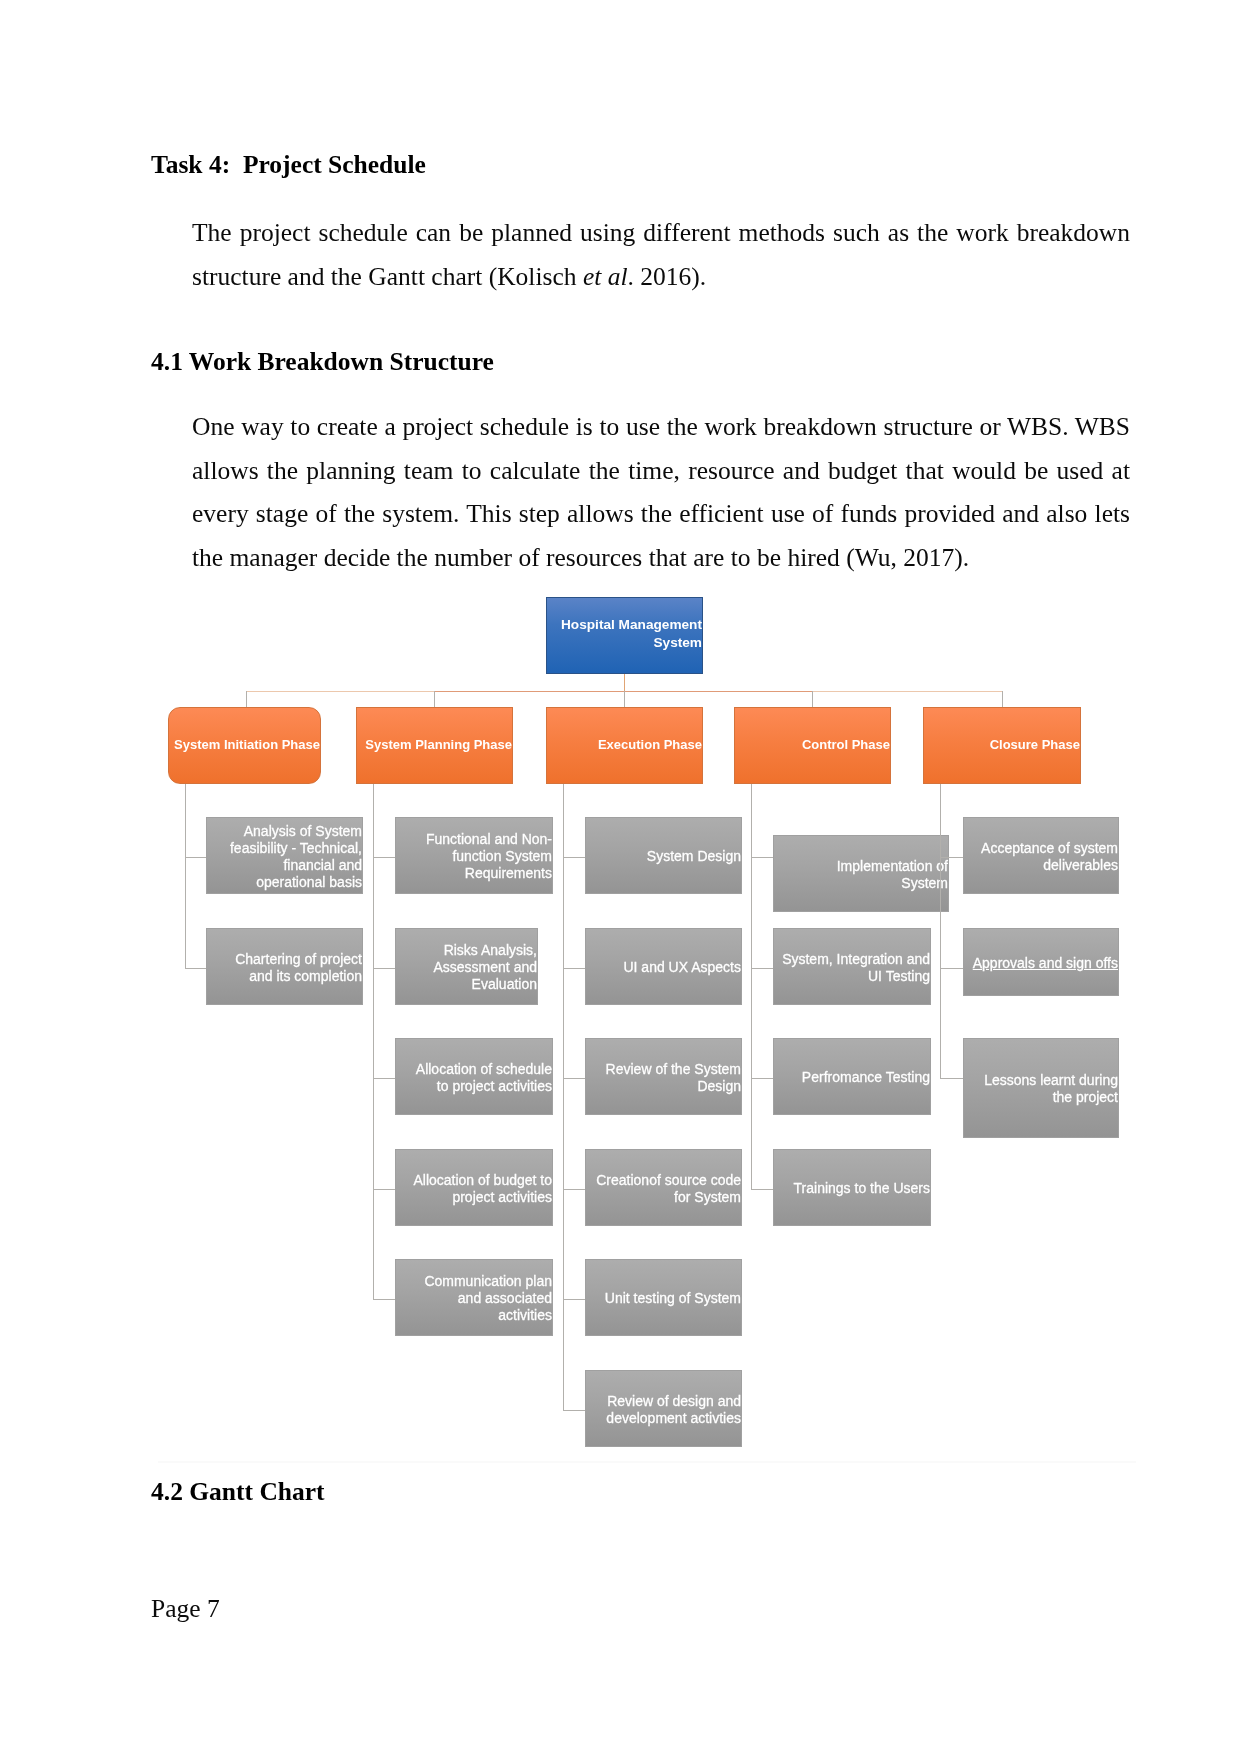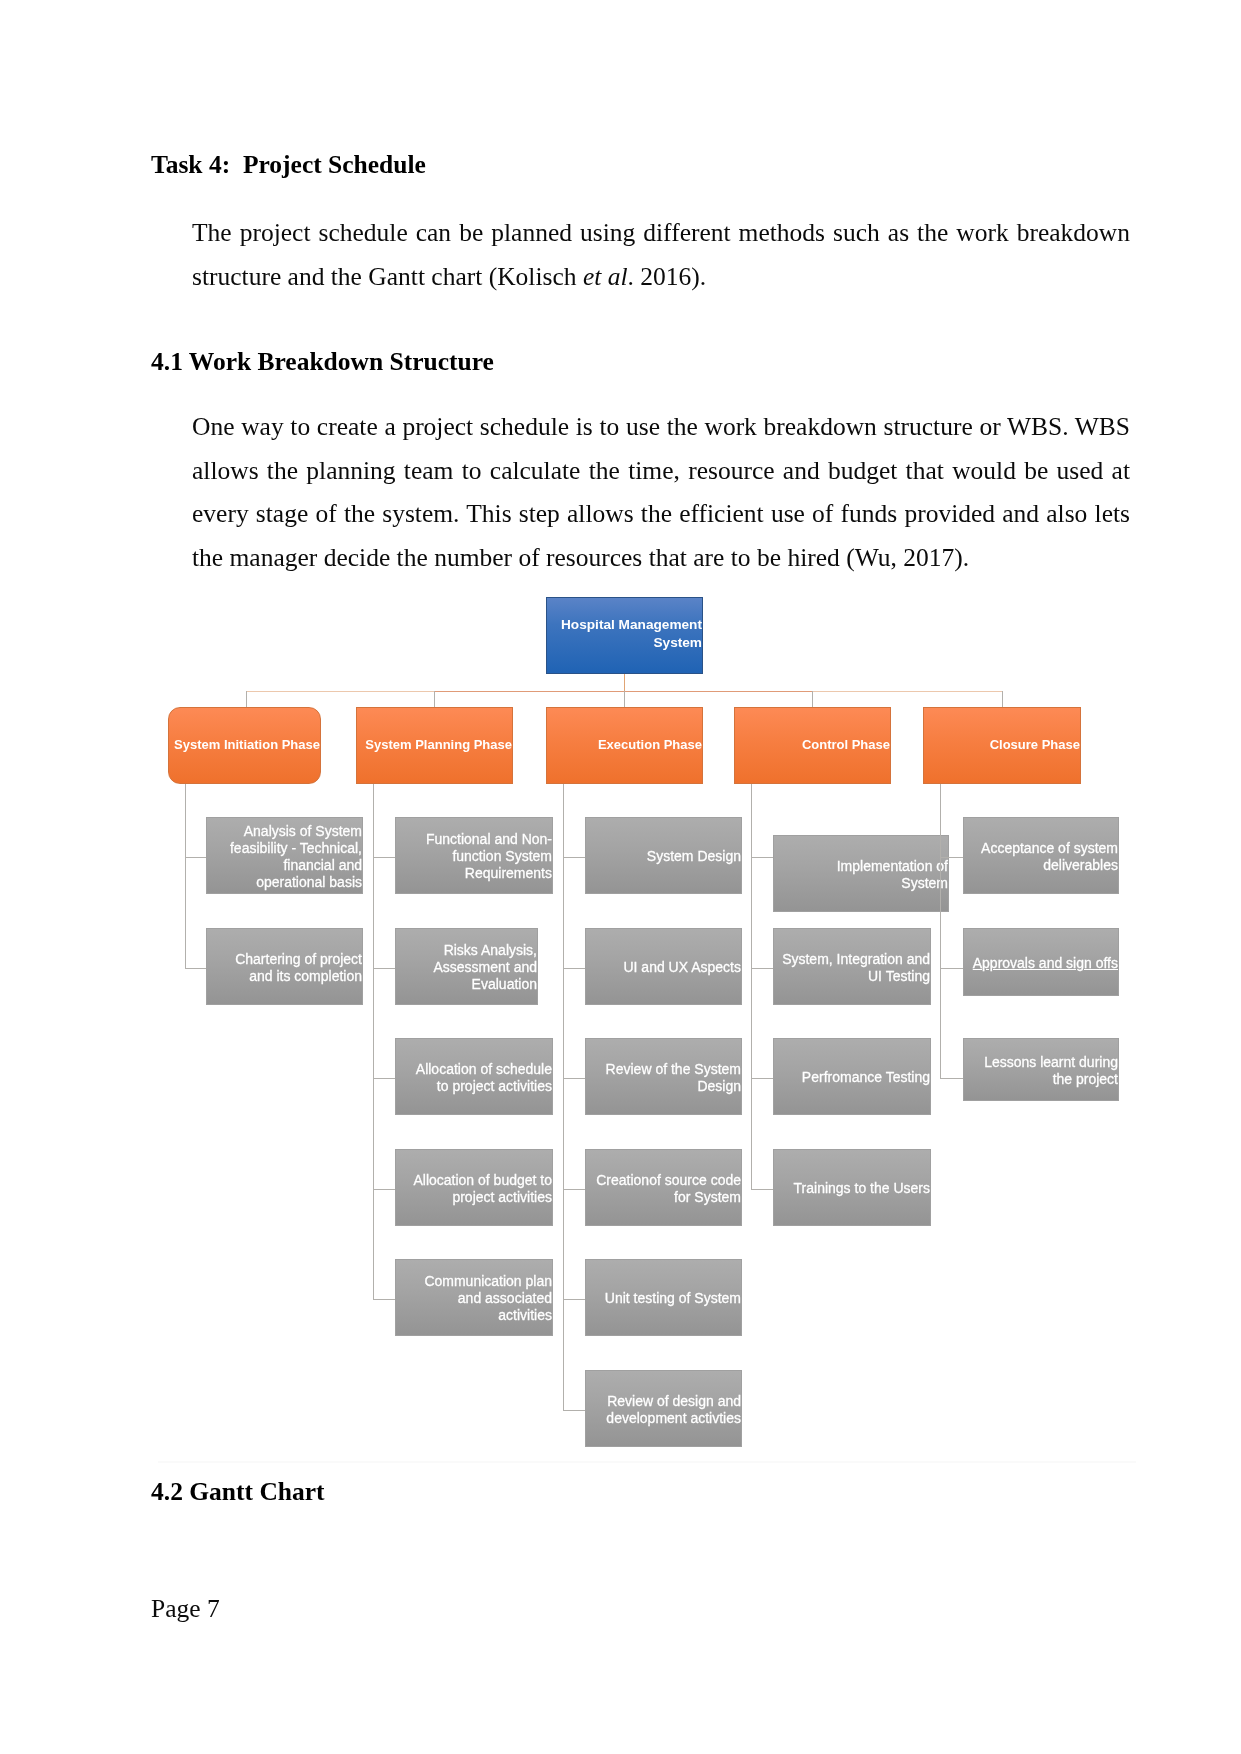--- a/index.html
+++ b/index.html
@@ -171,21 +171,21 @@
       <div class="ln" style="left: 940px; top: 784px; width: 1px; height: 294.5px;"></div>
       <div class="node task" style="left: 963px; top: 817px; width: 156px; height: 77px;">
         <span>Acceptance of system
 deliverables</span>
       </div>
       <div class="ln" style="left: 940px; top: 856.5px; width: 23px; height: 1px;"></div>
       <div class="node task" style="left: 963px; top: 928px; width: 156px; height: 68px; text-decoration: underline;">
         <span>Approvals and sign offs</span>
       </div>
       <div class="ln" style="left: 940px; top: 967.5px; width: 23px; height: 1px;"></div>
-      <div class="node task" style="left: 963px; top: 1038px; width: 156px; height: 63px; padding-left: 12px;">
+      <div class="node task" style="left: 963px; top: 1038px; width: 156px; height: 100px; padding-left: 12px;">
         <span>Lessons learnt during
 the project</span>
       </div>
       <div class="ln" style="left: 940px; top: 1077.5px; width: 23px; height: 1px;"></div>
     </div>
 
   <div class="heading" style="top:1470px;">4.2 Gantt Chart</div>
 
   <div class="footer" style="top:1587px;">Page 7</div>
 </div>

